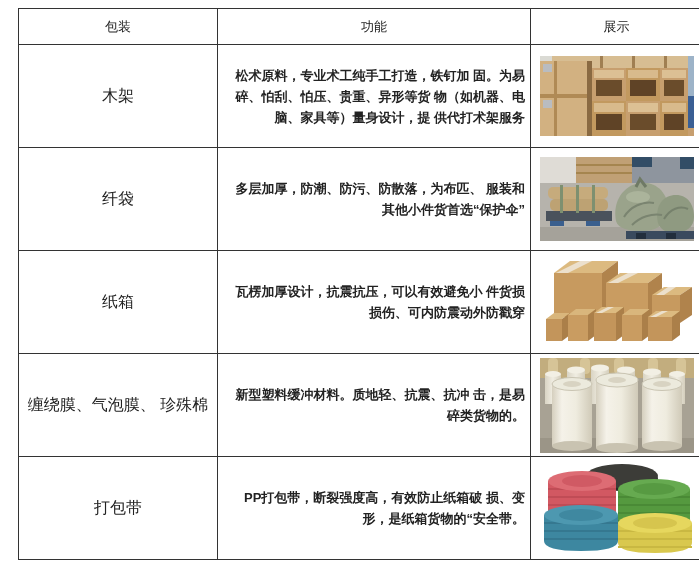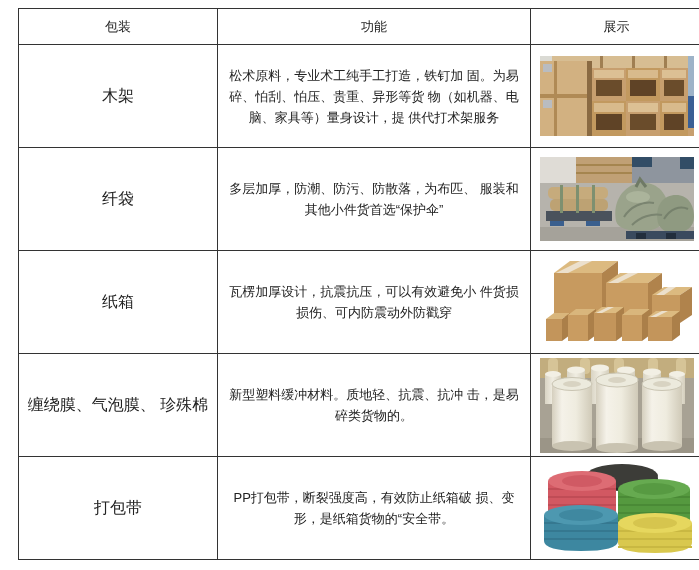--- a/index.html
+++ b/index.html
@@ -31,21 +31,22 @@
     text-align:center;
     vertical-align:middle;
     font-size:16px;
     padding:2px 4px;
   }
   td.c2{
     font-size:13px;
     line-height:21px;
     vertical-align:middle;
     padding:2px 5px;
-    text-align:center;
+    text-align:right;
+    font-weight:bold;
   }
   td.c3{
     text-align:center;
     vertical-align:middle;
     padding:0;
   }
   td.c3 svg{display:inline-block;vertical-align:middle;}
 </style>
 </head>
 <body>

